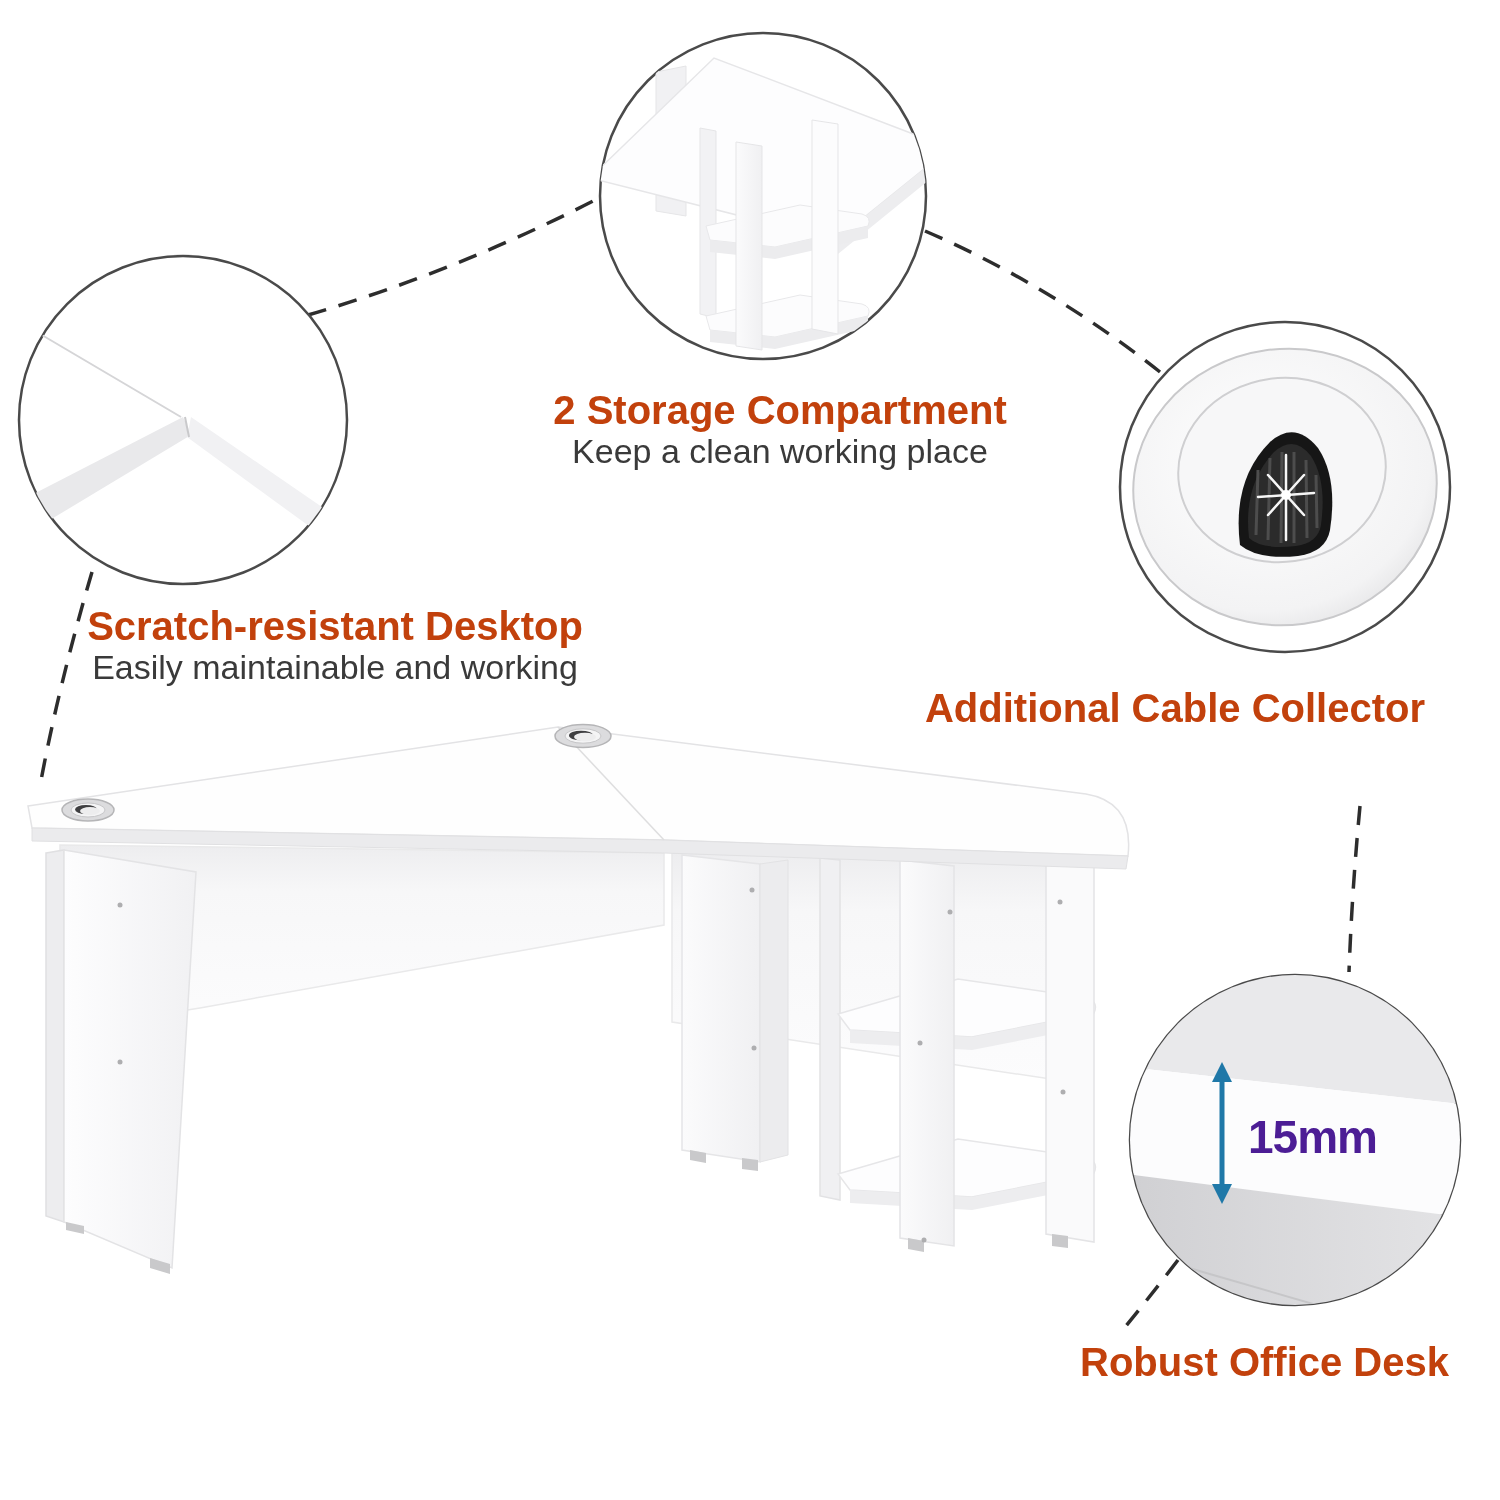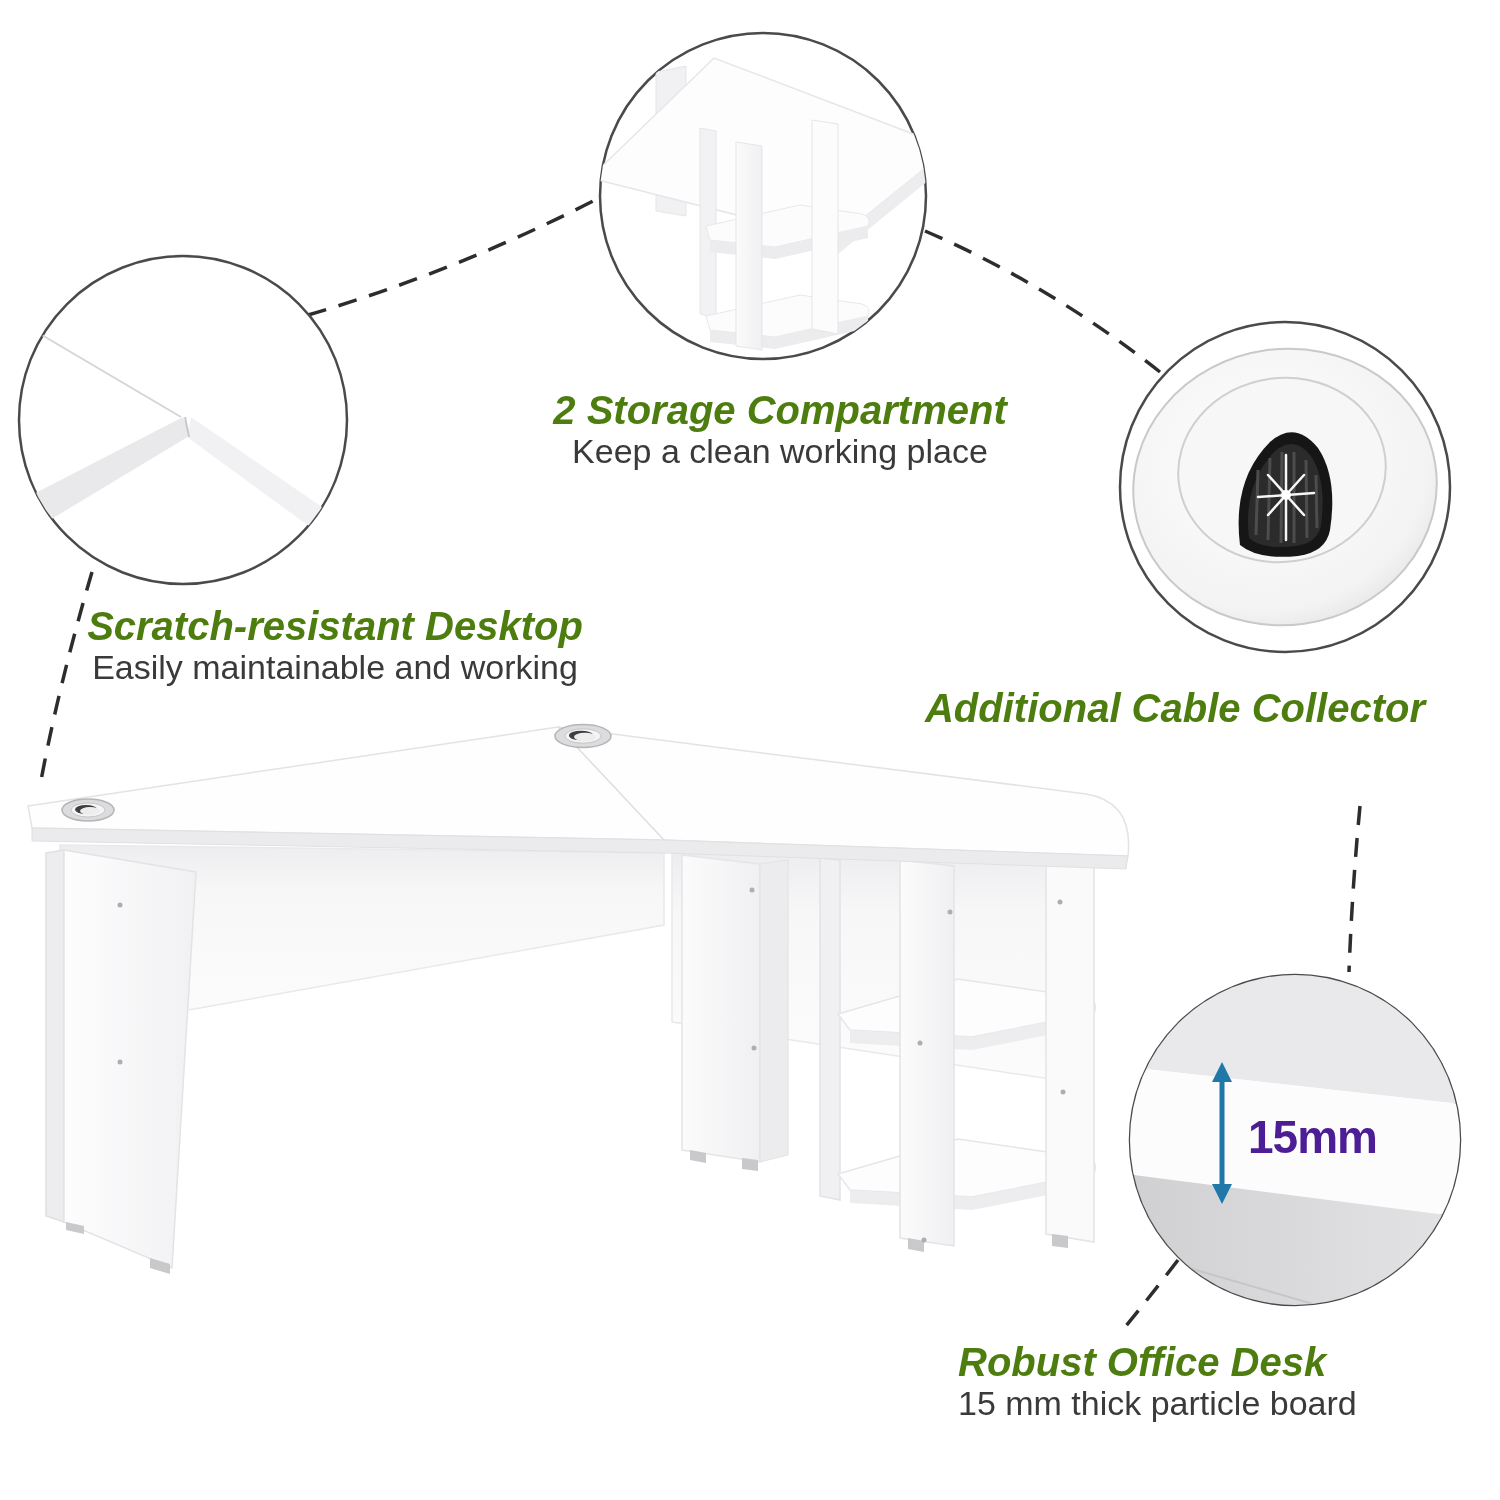--- a/index.html
+++ b/index.html
@@ -1,25 +1,25 @@
 <!DOCTYPE html>
 <html><head>
 <meta charset="utf-8">
 <style>
   html,body{margin:0;padding:0;background:#ffffff;}
   body{width:1500px;height:1500px;position:relative;font-family:"Liberation Sans",sans-serif;overflow:hidden;}
   #scene{position:absolute;left:0;top:0;width:1500px;height:1500px;}
   .txt{position:absolute;z-index:5;}
-  .callout-title{font-weight:bold;font-size:40px;line-height:1.1;color:#4d7c0f;letter-spacing:0px;font-style:italic;}
+  .callout-title{font-weight:bold;font-size:40px;line-height:1.1;color:#c2410c;letter-spacing:0px;}
   .callout-sub{font-size:34px;line-height:1.15;color:#3a3a3a;margin-top:0;}
   #tb-storage{left:520px;top:388px;width:520px;text-align:center;}
   #tb-scratch{left:70px;top:604px;width:530px;text-align:center;}
   #tb-cable{right:45px;top:686px;width:560px;text-align:center;}
   #tb-cable .callout-sub{margin-top:16px;}
-  #tb-robust{left:958px;top:1340px;width:520px;text-align:left;}
+  #tb-robust{left:929px;top:1340px;width:520px;text-align:right;}
   #thickness-label{left:1248px;top:1110px;width:180px;font-weight:bold;font-size:46px;color:#4c1d95;letter-spacing:-1px;z-index:6;}
 </style>
 </head>
 <body>
 
 <svg id="scene" viewBox="0 0 1500 1500" xmlns="http://www.w3.org/2000/svg">
   <defs>
     <linearGradient id="gPanel" x1="0" y1="0" x2="1" y2="0">
       <stop offset="0" stop-color="#fdfdfe"></stop>
         <stop offset="1" stop-color="#f1f1f3"></stop>
@@ -204,16 +204,15 @@
   <div class="callout-title">Scratch-resistant Desktop</div>
   <div class="callout-sub">Easily maintainable and working</div>
 </div>
 
 <div class="txt" id="tb-cable">
   <div class="callout-title">Additional Cable Collector</div>
 </div>
 
 <div class="txt" id="tb-robust">
   <div class="callout-title">Robust Office Desk</div>
-  <div class="callout-sub">15 mm thick particle board</div>
 </div>
 
 <div class="txt" id="thickness-label">15mm</div>
 
 </body></html>

